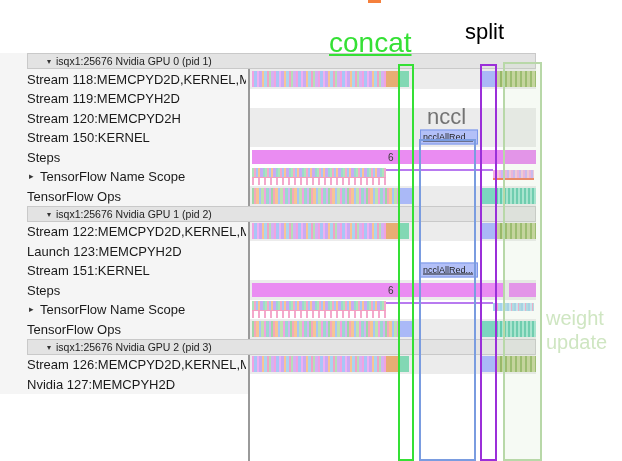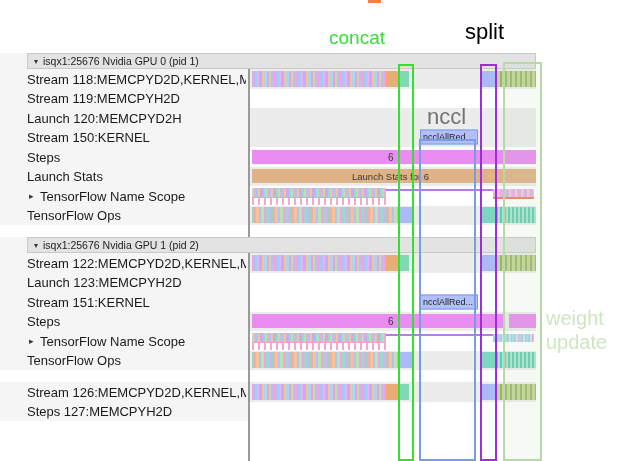--- a/index.html
+++ b/index.html
@@ -2,24 +2,24 @@
 <html><head>
 <meta charset="utf-8">
 <style>
   html,body{margin:0;padding:0;background:#fff;}
   #app{position:relative;width:622px;height:461px;background:#fff;overflow:hidden;
        font-family:"Liberation Sans",sans-serif;}
 
   
   #tracks{position:absolute;top:53px;left:0;right:0;}
   .section{position:relative;background:linear-gradient(90deg,#f5f5f5 0 248px,rgba(0,0,0,0) 248px);}
-  .section + .section{margin-top:12px;}
+  .section + .section{margin-top:0;}
   .sec-header{position:relative;z-index:3;margin-left:27px;width:509px;height:16px;
               box-sizing:border-box;background:#e3e3e3;border:1px solid #c9c9c9;
-              font-size:10.5px;color:#222;line-height:14px;padding-left:6px;white-space:nowrap;}
+              font-size:10.5px;color:#222;line-height:14px;padding-left:19px;white-space:nowrap;}
   .sec-header .tri{font-size:8px;color:#333;margin-right:5px;vertical-align:1px;}
   .row{position:relative;height:19.5px;}
   .row.striped::before{content:"";position:absolute;left:250px;width:286px;top:0;bottom:0;background:#ececec;}
   .row-label{position:absolute;left:27px;top:50%;transform:translateY(-50%);
              font-size:13px;color:#1a1a1a;white-space:nowrap;max-width:219px;overflow:hidden;z-index:1;}
   .row-label.indent{left:40px;}
   .ns-tri{position:absolute;left:29px;top:50%;transform:translateY(-50%);font-size:9px;color:#333;z-index:1;}
   #col-sep{position:absolute;left:248px;top:53px;bottom:0;width:2px;background:#9a9a9a;z-index:2;}
 
   
@@ -36,21 +36,21 @@
   .steps-a{left:252px;width:284px;}
   .steps-b1{left:252px;width:251px;}
   .steps-b2{left:509px;width:27px;}
   .steps-text{position:absolute;left:388px;top:50%;transform:translateY(-50%);
               font-size:10px;color:#3a3a3a;z-index:2;}
   .launch-bar{left:252px;width:284px;height:14px;background:#dfb287;}
   .launch-text{position:absolute;left:352px;top:50%;transform:translateY(-50%);
                font-size:9.5px;color:#3a3a3a;z-index:2;white-space:nowrap;}
   .nccl-bar{left:420px;width:58px;height:15px;box-sizing:border-box;background:#b3c0f8;
             border:1px solid #7d97e8;font-size:9px;color:#222;line-height:13px;
-            padding-left:2px;overflow:hidden;white-space:nowrap;}
+            padding-left:2px;overflow:hidden;white-space:nowrap;text-decoration:underline;}
 
   .ns-band{position:absolute;left:252px;width:134px;top:1.5px;height:9px;z-index:1;
      background:repeating-linear-gradient(90deg,#aee4b8 0 2px,#f4a8cc 2px 4px,#a8c6f6 4px 6px,
      #f8c494 6px 8px,#c9aaf4 8px 11px,#9cd8d0 11px 13px);}
   .ns-hang{position:absolute;left:252px;width:134px;top:10.5px;height:7px;z-index:1;
      border-top:1px solid #f2a0c0;
      background:repeating-linear-gradient(90deg,#f4a8cc 0 2px,rgba(0,0,0,0) 2px 6px);}
   .ns-line{position:absolute;left:386px;width:107px;top:2.5px;height:2px;background:#b87af0;z-index:1;}
   .ns-right{position:absolute;left:493px;width:41px;top:3px;height:8px;z-index:1;}
   .ns-right.g0{background:repeating-linear-gradient(90deg,#f2b0e2 0 2px,#ccb6f6 2px 4px,#f6c8dc 4px 6px);
@@ -66,21 +66,21 @@
      repeating-linear-gradient(90deg,#66ccb0 0 2px,#a6e6d4 2px 4px);}
 
   
   .ann-rect{position:absolute;box-sizing:border-box;z-index:5;}
   #rect-concat{left:398px;top:64px;width:16px;height:397px;border:2px solid #35e035;}
   #rect-split{left:480px;top:64px;width:17px;height:397px;border:2px solid #9b2fd9;}
   #rect-weight{left:503px;top:62px;width:39px;height:399px;border:2px solid #b8d8a8;
                background:rgba(184,216,168,0.13);}
   #rect-nccl{left:419px;top:139px;width:57px;height:322px;border:2px solid #7a9ce0;}
   .ann-label{position:absolute;z-index:6;white-space:nowrap;}
-  #lbl-concat{left:329px;top:27px;font-size:19px;color:#35e035;}
+  #lbl-concat{left:329px;top:27px;font-size:28px;color:#35e035;text-decoration:underline;}
   #lbl-split{left:465px;top:19px;font-size:22px;color:#000000;}
   #lbl-nccl{left:427px;top:104px;font-size:22px;color:#737373;}
   #lbl-weight{left:546px;top:306px;font-size:20px;line-height:24px;color:#cfe6c2;
               width:80px;white-space:normal;}
   #orange-frag{position:absolute;left:368px;top:0;width:13px;height:3px;background:#f5803c;z-index:6;}
 </style>
 </head>
 <body>
 
 <div id="app">
@@ -98,35 +98,30 @@
         <div class="seg mc-band"></div>
         <div class="seg orange-seg"></div>
         <div class="seg teal-seg"></div>
         <div class="seg blue-seg"></div>
         <div class="seg olive-band"></div>
       </div>
       <div class="row">
         <div class="row-label">Stream 119:MEMCPYH2D</div>
       </div>
       <div class="row striped">
-        <div class="row-label">Launch 120:MEMCPYD2H</div>
+        <div class="row-label">Stream 120:MEMCPYD2H</div>
       </div>
       <div class="row striped">
         <div class="row-label">Stream 150:KERNEL</div>
         <div class="seg nccl-bar">ncclAllRed...</div>
       </div>
       <div class="row">
         <div class="row-label">Steps</div>
         <div class="seg steps-bar steps-a"></div>
         <div class="steps-text">6</div>
-      </div>
-      <div class="row striped">
-        <div class="row-label">Launch Stats</div>
-        <div class="seg launch-bar"></div>
-        <div class="launch-text">Launch Stats for 6</div>
       </div>
       <div class="row">
         <span class="ns-tri">▸</span>
         <div class="row-label indent">TensorFlow Name Scope</div>
         <div class="ns-band"></div>
         <div class="ns-hang"></div>
         <div class="ns-line"></div>
         <div class="ns-right g0"></div>
       </div>
       <div class="row striped">
@@ -172,30 +167,33 @@
       </div>
       <div class="row striped">
         <div class="row-label">TensorFlow Ops</div>
         <div class="seg ops-band"></div>
         <div class="seg ops-blue"></div>
         <div class="seg ops-teal"></div>
       </div>
     </div>
 
     <div class="section">
+      <div class="sec-header">
+        <span class="tri">▾</span><span>isqx1:25676 Nvidia GPU 2 (pid 3)</span>
+      </div>
       <div class="row striped">
         <div class="row-label">Stream 126:MEMCPYD2D,KERNEL,MI</div>
         <div class="seg mc-band"></div>
         <div class="seg orange-seg"></div>
         <div class="seg teal-seg"></div>
         <div class="seg blue-seg"></div>
         <div class="seg olive-band"></div>
       </div>
       <div class="row">
-        <div class="row-label">Steps 127:MEMCPYH2D</div>
+        <div class="row-label">Nvidia 127:MEMCPYH2D</div>
       </div>
     </div>
 
   </div>
 
   <div id="orange-frag"></div>
   <div class="ann-rect" id="rect-concat"></div>
   <div class="ann-rect" id="rect-split"></div>
   <div class="ann-rect" id="rect-weight"></div>
   <div class="ann-rect" id="rect-nccl"></div>

